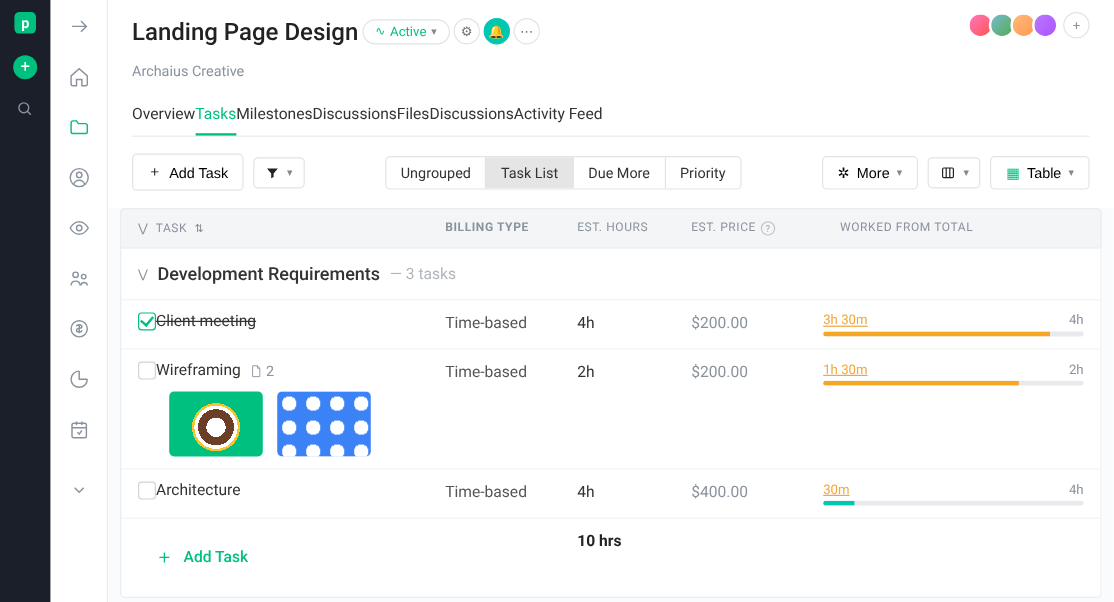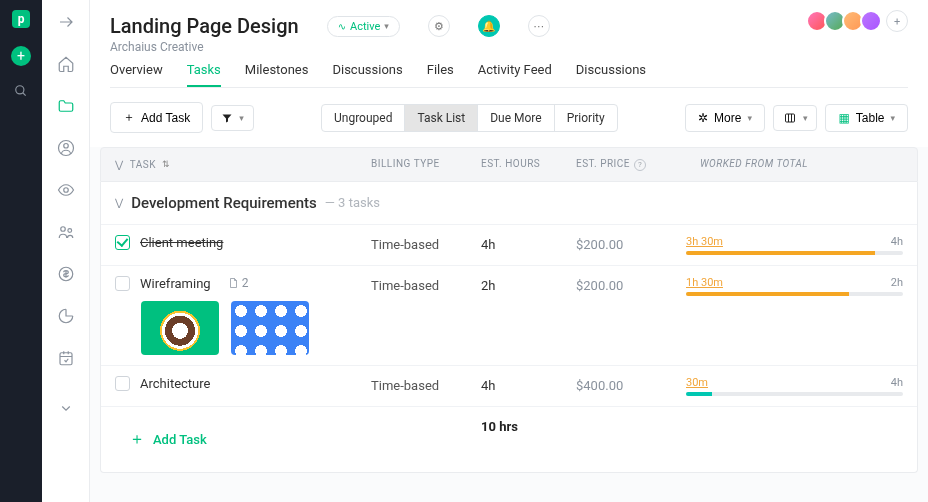--- a/index.html
+++ b/index.html
@@ -7,64 +7,64 @@
 .rail { width: 42px; background: #1a1f2a; display: flex; flex-direction: column; align-items: center; padding-top: 10px; gap: 18px; }
 .logo-p { width: 18px; height: 18px; border-radius: 4px; background: #00c07f; color: #fff; display: flex; align-items: center; justify-content: center; font-weight: bold; font-size: 12px; }
 .add-global { width: 20px; height: 20px; border-radius: 50%; background: #00c07f; color: #fff; display: flex; align-items: center; justify-content: center; font-size: 14px; }
 .rail .ic { color: #8a929d; font-size: 14px; }
 .nav2 { width: 48px; border-right: 1px solid #eaecef; display: flex; flex-direction: column; align-items: center; padding-top: 8px; gap: 14px; }
 .nav2 .nb { width: 30px; height: 28px; display: flex; align-items: center; justify-content: center; color: #8a929d; border-radius: 6px; }
 .nb svg { width: 18px; height: 18px; stroke: currentColor; fill: none; stroke-width: 1.6; }
 .nb.active { color: #00c07f; }
 .main { flex: 1; display: flex; flex-direction: column; overflow: hidden; }
 .hdr { padding: 14px 20px 0 20px; position: relative; }
-.title-row { display: flex; align-items: center; gap: 28px; }
+.title-row { display: flex; align-items: center; gap: 3px; }
 .title { font-size: 20px; font-weight: 500; color: #222; }
 .status-pill { border: 1px solid #e0e4e8; border-radius: 14px; padding: 3px 10px; display: flex; align-items: center; gap: 4px; font-size: 11px; color: #00c07f; }
 .pulse { font-size: 10px; }
 .ico-btn { width: 22px; height: 22px; border: 1px solid #e0e4e8; border-radius: 50%; display: flex; align-items: center; justify-content: center; color: #777; font-size: 11px; background: #fff; }
 .ico-btn.bell { background: #00c7b1; color: #fff; border-color: #00c7b1; }
-.subtitle { color: #8a929d; font-size: 12px; margin-top: 2px; }
+.subtitle { color: #8a929d; font-size: 12px; margin-top: 14px; }
 .avatars { position: absolute; right: 20px; top: 10px; display: flex; align-items: center; }
 .av { width: 22px; height: 22px; border-radius: 50%; margin-left: -4px; border: 2px solid #fff; }
 .av1 { background: linear-gradient(135deg,#f7b,#f55); }
 .av2 { background: linear-gradient(135deg,#7bc,#5a5); }
 .av3 { background: linear-gradient(135deg,#fb7,#f95); }
 .av4 { background: linear-gradient(135deg,#b7f,#a5f); }
 .av-add { width: 22px; height: 22px; border-radius: 50%; border: 1px solid #e0e4e8; display: flex; align-items: center; justify-content: center; color: #8a929d; font-size: 11px; margin-left: 4px; background: #fff; }
-.tabs { display: flex; gap: 24px; border-bottom: 1px solid #eaecef; }
+.tabs { display: flex; margin-top: 14px; border-bottom: 1px solid #eaecef; }
 .tab { padding: 8px 0; font-size: 13px; color: #333; cursor: pointer; }
 .tab.active { color: #00c07f; border-bottom: 2px solid #00c07f; }
 .toolbar { display: flex; align-items: center; padding: 14px 20px; gap: 10px; justify-content: space-between; }
 .tb-left, .tb-mid, .tb-right { display: flex; gap: 8px; align-items: center; }
 .btn { border: 1px solid #e0e4e8; border-radius: 4px; background: #fff; padding: 6px 12px; font-size: 12px; display: flex; align-items: center; gap: 6px; cursor: pointer; }
 .btn.iconly { padding: 6px 9px; }
 .seg { display: flex; border: 1px solid #e0e4e8; border-radius: 4px; overflow: hidden; align-items: flex-end; }
 .seg .s { padding: 6px 12px; font-size: 12px; border-right: 1px solid #e0e4e8; cursor: pointer; }
 .seg .s:last-child { border-right: none; }
 .seg .s.on { background: #e5e5e5; }
 .content { flex: 1; overflow: auto; background: #fafbfc; padding: 0 10px 20px 10px; }
 .thead { display: flex; background: #f4f5f7; border: 1px solid #eaecef; border-radius: 4px 4px 0 0; font-size: 10px; letter-spacing: .5px; color: #8a929d; text-transform: uppercase; margin: 0 0 0 0; }
 .col-task { flex: 0 0 270px; padding: 10px 14px; display: flex; align-items: center; gap: 6px; }
-.col-bill { flex: 0 0 110px; padding: 10px 0; }
+.col-bill { flex: 0 0 110px; padding: 10px 0; font-weight: bold; }
 .col-est  { flex: 0 0 95px;  padding: 10px 0; }
 .col-pri  { flex: 0 0 110px; padding: 10px 0; }
-.col-work { flex: 1; padding: 10px 14px; font-style: italic; }
+.col-work { flex: 1; padding: 10px 14px; }
 .card { background: #fff; border: 1px solid #eaecef; border-top: none; border-radius: 0 0 4px 4px; margin-bottom: 28px; }
 .section-hdr { padding: 12px 14px; display: flex; align-items: center; gap: 8px; }
 .chv { color: #8a929d; font-size: 10px; }
 .sec-title { font-size: 15px; font-weight: 500; }
 .sec-count { color: #b0b5bc; font-size: 13px; }
 .row { display: flex; border-top: 1px solid #f0f2f5; align-items: flex-start; }
 .c-task { flex: 0 0 270px; padding: 10px 14px; }
 .c-bill { flex: 0 0 110px; padding: 12px 0; color: #555; font-size: 13px; }
 .c-est  { flex: 0 0 95px;  padding: 12px 0; font-size: 13px; }
 .c-pri  { flex: 0 0 110px; padding: 12px 0; color: #8a929d; font-size: 13px; }
 .c-work { flex: 1; padding: 10px 14px 10px 0; }
-.task-line { display: flex; align-items: center; gap: 10px; }
+.task-line { display: flex; align-items: center; }
 .chk { width: 15px; height: 15px; border: 1.5px solid #cfd4da; border-radius: 3px; flex-shrink: 0; }
 .chk.done { border-color: #00c07f; background: #fff; position: relative; }
 .chk.done::after { content: ""; position: absolute; left: 3px; top: 0px; width: 5px; height: 8px; border: solid #00c07f; border-width: 0 2px 2px 0; transform: rotate(40deg); }
 .task-name { font-size: 13px; }
 .task-name.strike { text-decoration: line-through; }
 .doc-badge { display: inline-flex; align-items: center; gap: 3px; color: #8a929d; font-size: 12px; margin-left: 6px; }
 .doc-badge svg { width: 12px; height: 12px; stroke: currentColor; fill: none; stroke-width: 1.5; }
 .thumbs { display: flex; gap: 12px; margin-top: 10px; margin-left: 26px; }
 .thumb { width: 78px; height: 54px; border-radius: 4px; }
 .t1 { background: radial-gradient(circle at 50% 55%, #fff 8px, #6b3e28 8px 15px, #fff 15px 18px, #f7c32e 18px 20px, #00c07f 20px); }
@@ -177,22 +177,22 @@
       <div class="av av3"></div>
       <div class="av av4"></div>
       <div class="av-add">+</div>
     </div>
     <div class="tabs" id="tabs">
         <div class="tab">Overview</div>
         <div class="tab active">Tasks</div>
         <div class="tab">Milestones</div>
         <div class="tab">Discussions</div>
         <div class="tab">Files</div>
+        <div class="tab">Discussions</div>
         <div class="tab">Activity Feed</div>
-        <div class="tab">Discussions</div>
       </div>
   </div>
 
   <div class="toolbar">
     <div class="tb-left">
       <button class="btn">
           <span>＋</span>
           <span>Add Task</span>
         </button>
       <button class="btn iconly">

